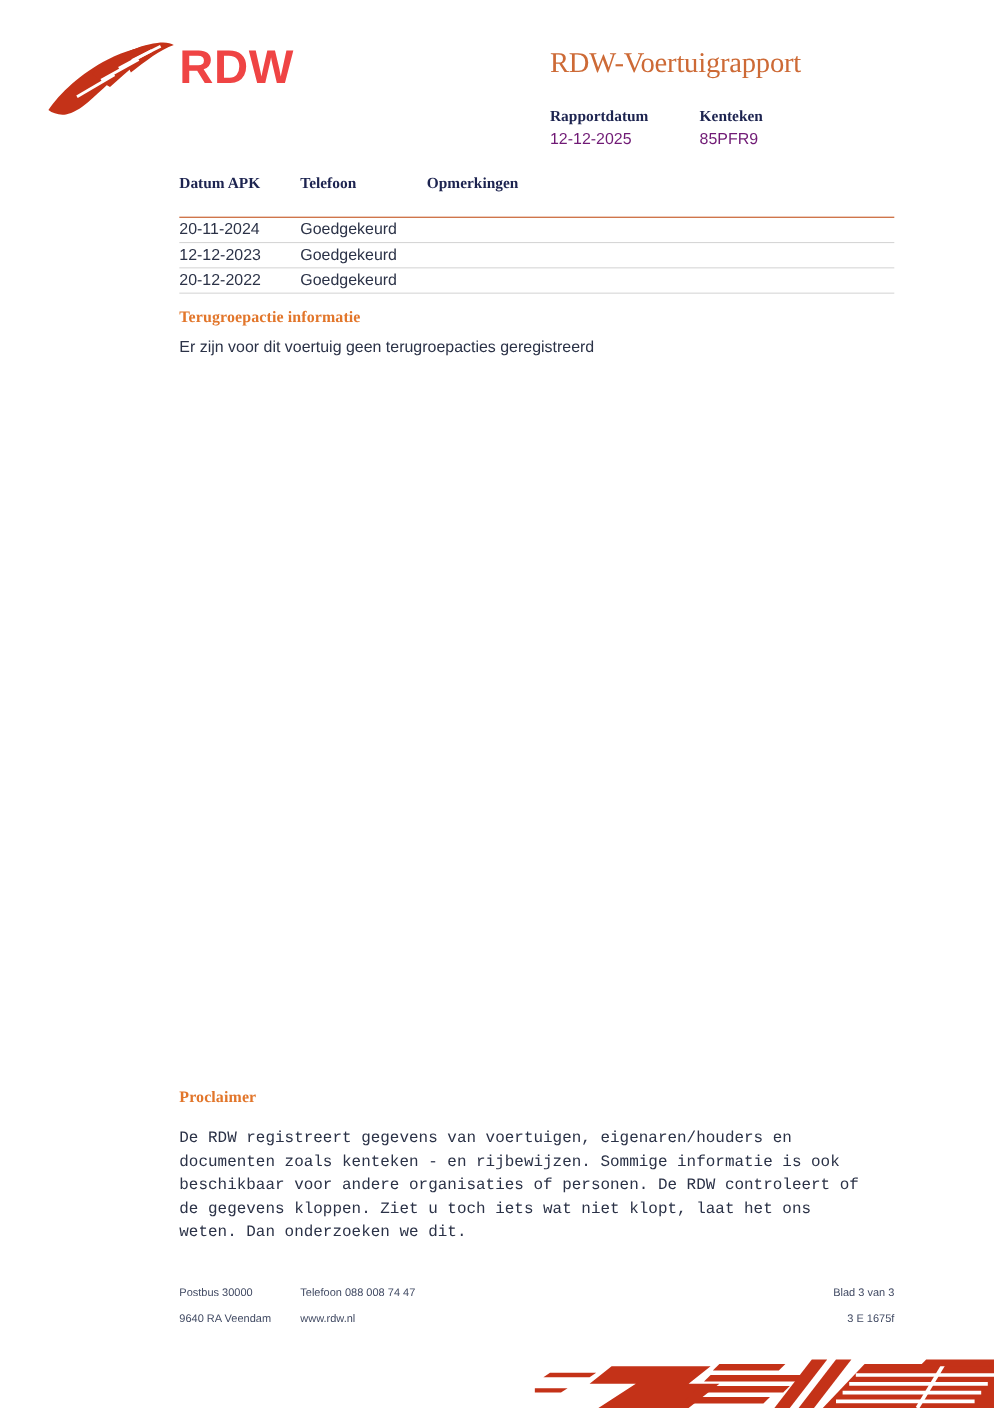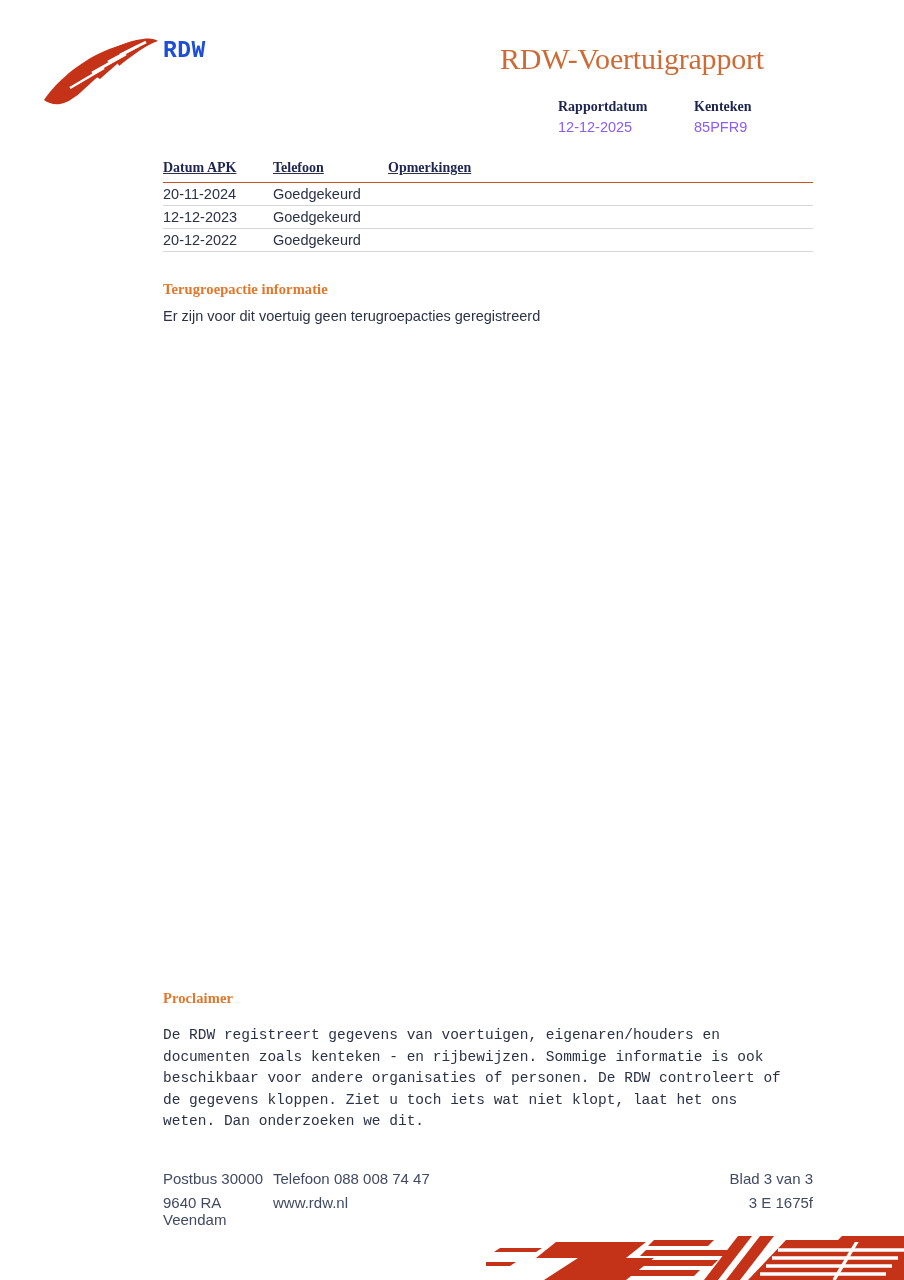--- a/index.html
+++ b/index.html
@@ -26,83 +26,81 @@
     position: absolute;
     left: 40px;
     top: 33px;
     width: 122px;
     height: 72px;
   }
   .logo-word {
     position: absolute;
     left: 163px;
     top: 40px;
-    font-family: Liberation Mono, monospace;
-    font-size: 23px;
+    font-family: Liberation Sans, sans-serif;
+    font-size: 43px;
     font-weight: 700;
     letter-spacing: 0.5px;
-    color: #1d4ed8;
+    color: #ef4444;
     line-height: 1;
   }
 
   
   .report-title {
     position: absolute;
     left: 500px;
     top: 42px;
     font-family: "Liberation Serif", serif;
-    font-size: 30px;
+    font-size: 26px;
     font-weight: 400;
     color: #cd6a36;
     letter-spacing: -0.2px;
     white-space: nowrap;
   }
 
   
   .meta {
     position: absolute;
     left: 500px;
     top: 98px;
     width: 330px;
   }
   .meta-row {
     display: flex;
-    justify-content: flex-end;
   }
   .meta-col {
     width: 136px;
   }
   .meta-label {
     font-family: "Liberation Serif", serif;
     font-weight: 700;
     font-size: 14px;
     color: #1d2450;
     line-height: 18px;
     white-space: nowrap;
   }
   .meta-value {
     font-family: "Liberation Sans", sans-serif;
     font-size: 14.5px;
-    color: #8b5cf6;
+    color: #701a75;
     line-height: 22px;
     white-space: nowrap;
   }
 
   
   .apk-table {
     position: absolute;
     left: 163px;
     top: 160px;
     width: 650px;
   }
   .apk-head {
     display: flex;
-    padding-bottom: 6px;
+    padding-bottom: 21px;
     border-bottom: 1.6px solid #c4541f;
-    text-decoration: underline;
   }
   .apk-head .cell {
     font-family: "Liberation Serif", serif;
     font-weight: 700;
     font-size: 14px;
     color: #1d2450;
     white-space: nowrap;
   }
   .apk-row {
     display: flex;
@@ -157,21 +155,21 @@
     text-align: left;
   }
 
   
   .footer {
     position: absolute;
     left: 163px;
     top: 1170px;
     width: 650px;
     font-family: "Liberation Sans", sans-serif;
-    font-size: 15px;
+    font-size: 10px;
     color: #414a63;
   }
   .footer-row {
     display: flex;
     align-items: baseline;
     height: 24px;
   }
   .f-col1 { width: 110px; flex: 0 0 110px; }
   .f-col2 { flex: 1 1 auto; }
   .f-col3 { text-align: left; white-space: nowrap; }

